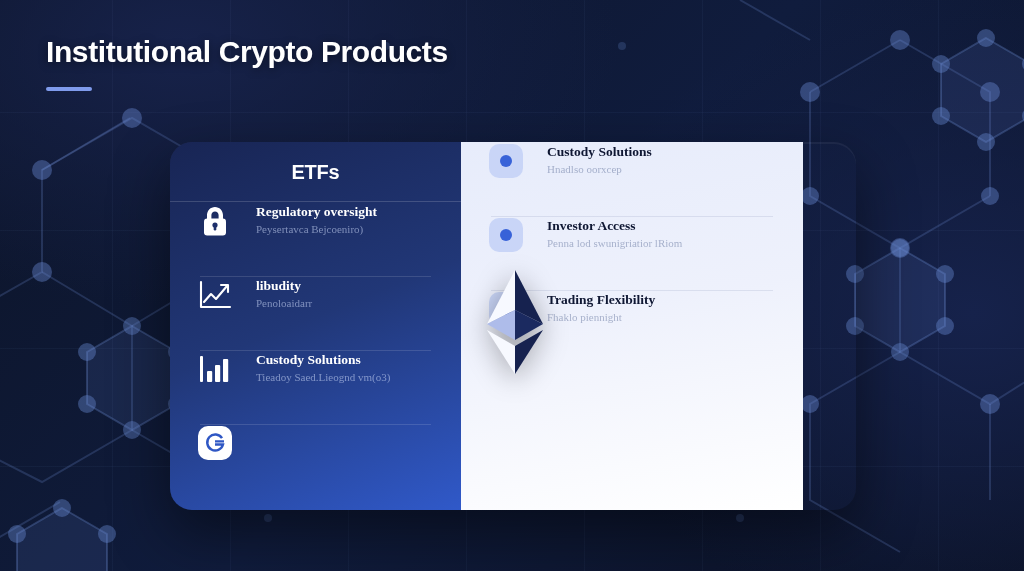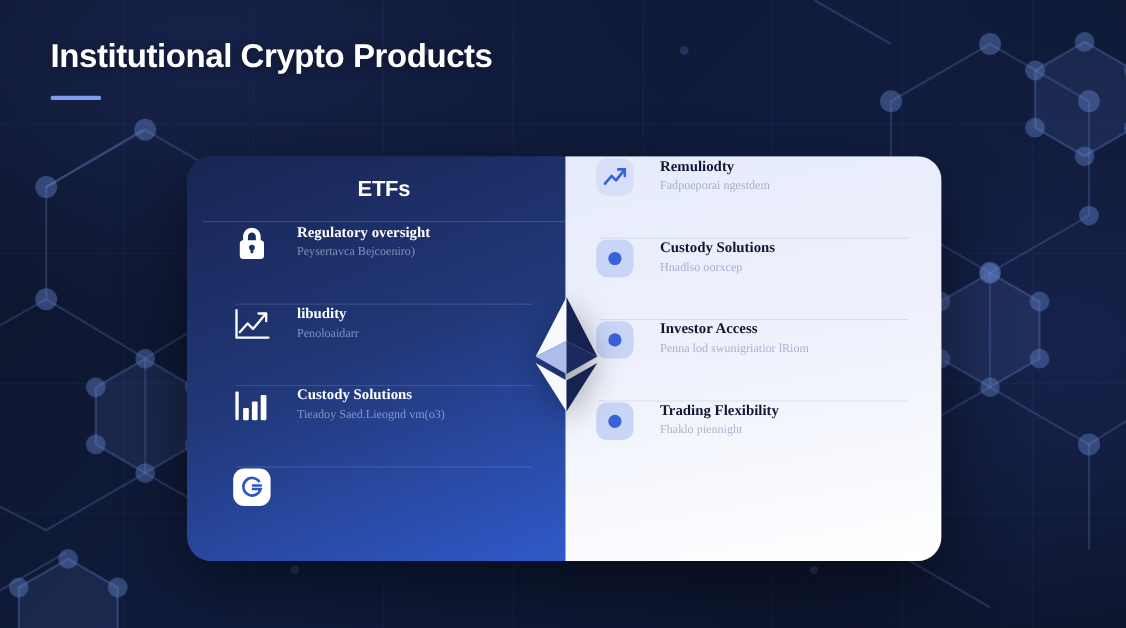--- a/index.html
+++ b/index.html
@@ -70,24 +70,23 @@
     border-radius:22px;
     overflow:hidden;
     display:flex;
     box-shadow:0 24px 60px rgba(0,0,0,0.48), 0 2px 0 rgba(255,255,255,0.05) inset;
     z-index:5;
   }
 
   .panel { position:relative; height:100%; }
 
   .panel-left {
-    width:344px;
+    width:291px;
     background:linear-gradient(160deg, #1b2a5c 0%, #223druby 0%, #243c86 55%, #2f57c4 100%);
     background:linear-gradient(158deg, #182554 0%, #213777 48%, #3059c9 100%);
-    padding-left:14px;
   }
   .panel-right {
     width:342px;
     background:linear-gradient(170deg, #e7ecfb 0%, #eef1fc 45%, #ffffff 100%);
   }
 
   .panel-head {
     height:60px;
     display:flex; align-items:center; justify-content:center;
     position:relative;
@@ -315,34 +314,20 @@
             </span>
           </span>
         </div>
 
       </div>
     </div>
 
     <div class="panel panel-right">
       <div class="panel-body">
 
-        <div class="row">
-          <span class="row-icon">
-            <span class="chip" style="background:#d7e0f8;">
-              <svg width="24" height="22" viewBox="0 0 24 22" fill="none" stroke="#3862d8" stroke-width="2.4" stroke-linecap="round" stroke-linejoin="round">
-                <polyline points="3,17 9,10 13,14 21,4"></polyline>
-                <polyline points="15,4 21,4 21,10"></polyline>
-              </svg>
-            </span>
-          </span>
-          <span class="row-text">
-            <span class="row-title">Remuliodty</span>
-            <span class="row-sub" style="display:block">Fadpoeporai ngestdem</span>
-          </span>
-        </div>
 
         <div class="row">
           <span class="row-icon">
             <span class="chip">
               <span class="chip-dot"></span>
             </span>
           </span>
           <span class="row-text">
             <span class="row-title">Custody Solutions</span>
             <span class="row-sub" style="display:block">Hnadlso oorxcep</span>

